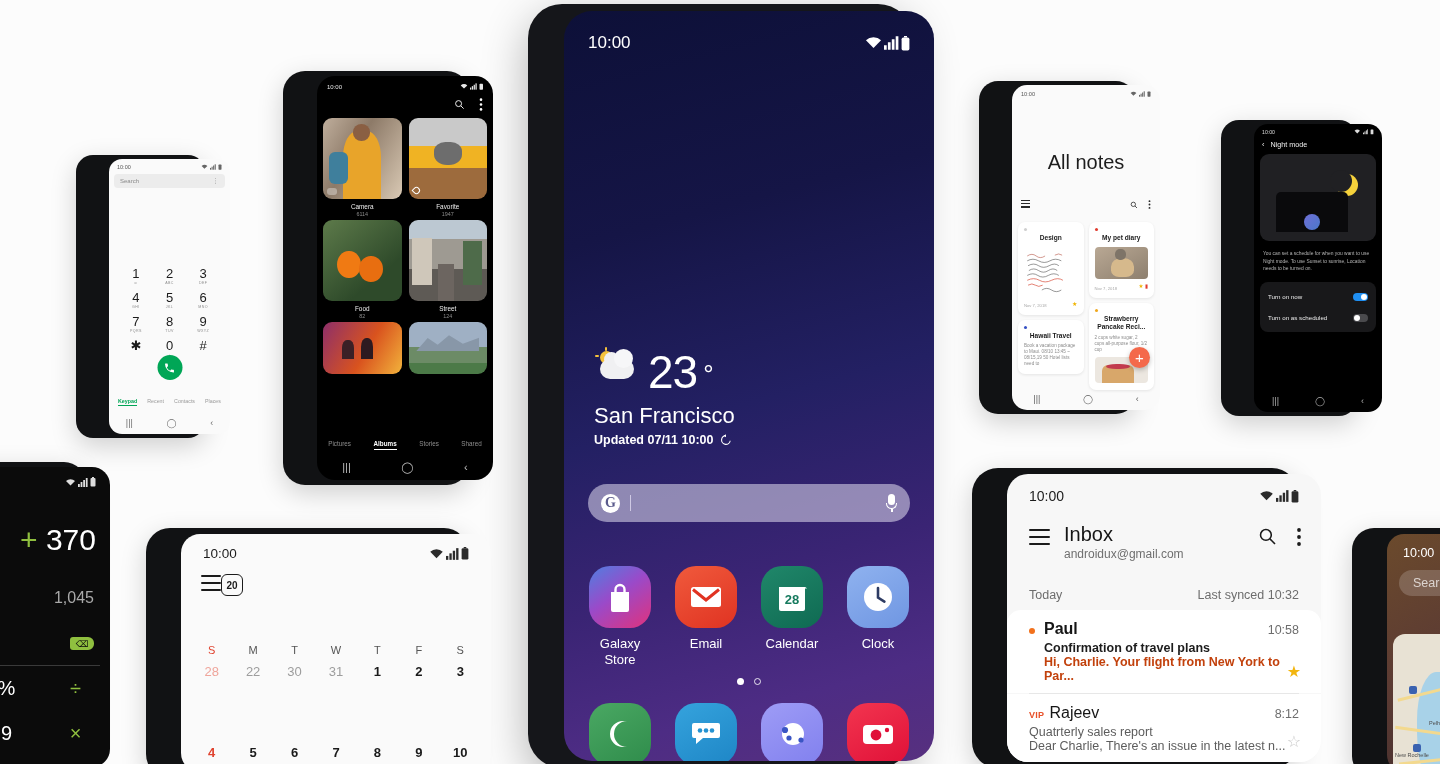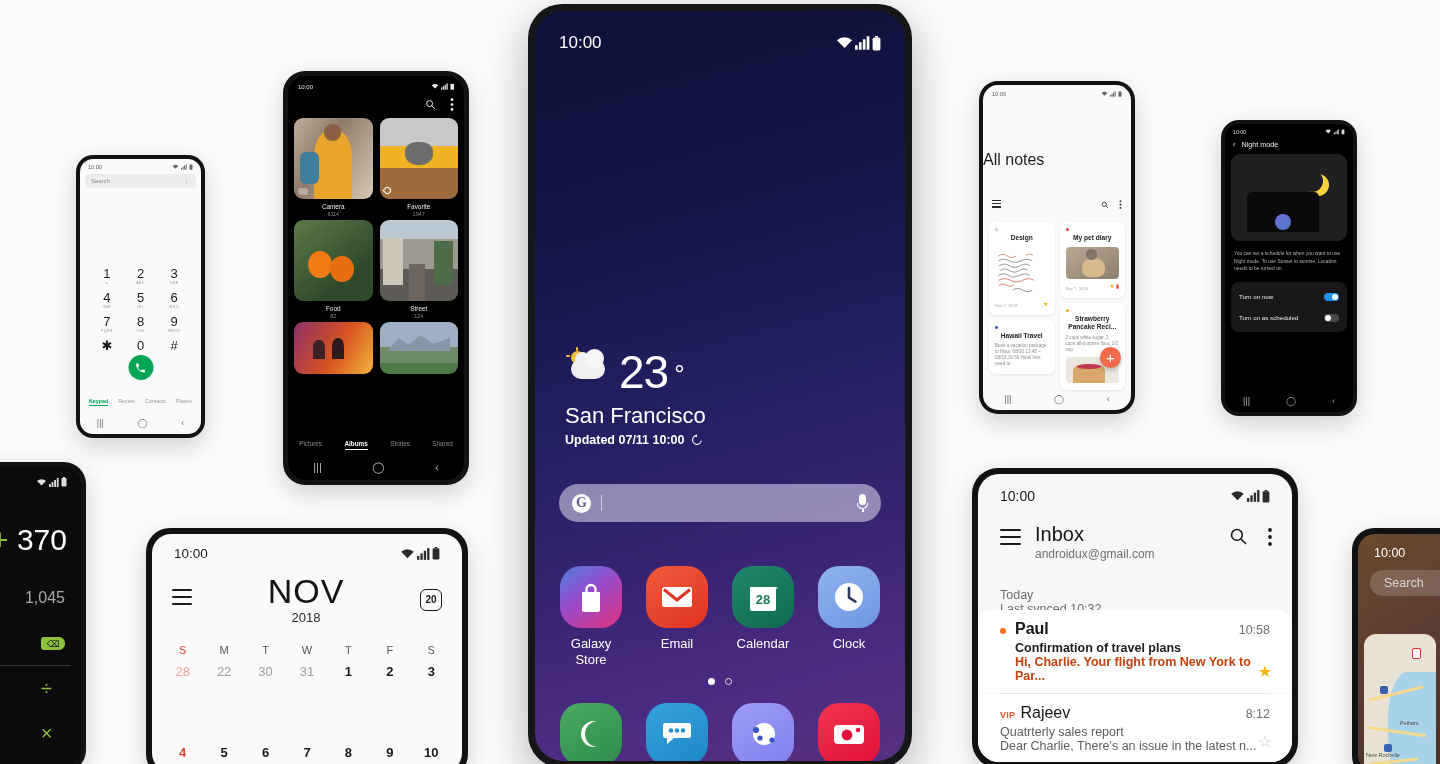--- a/index.html
+++ b/index.html
@@ -4,21 +4,21 @@
 <style>
   * { box-sizing: border-box; margin:0; padding:0; }
   html,body { width:1440px; height:764px; overflow:hidden; background:#fbfbfb; }
   body { font-family:"Liberation Sans", sans-serif; position:relative; }
 
   .stage { position:absolute; inset:0; background:#fcfcfc; }
 
   
   .phone { position:absolute; background:#111214; border-radius:22px;
            box-shadow:0 8px 26px rgba(0,0,0,.18); padding:5px; }
-  .phone .screen { width:100%; height:100%; border-radius:18px; overflow:hidden; position:relative; }
+  .phone .screen { width:100%; height:100%; border-radius:18px; overflow:hidden; position:relative;margin-left:29px; }
 
   .sb { display:flex; align-items:center; justify-content:space-between; }
   .sb .clock { font-weight:400; }
   .sb .icons { display:flex; align-items:center; gap:2px; }
 
   .navbar { position:absolute; left:0; right:0; bottom:0; display:flex;
             align-items:center; justify-content:space-around; }
   .navbar span { opacity:.85; }
 
   
@@ -95,21 +95,21 @@
   .gl-cell .cnt { text-align:center; color:#8b8b8b; font-size:5.4px; margin-top:1px; }
   .gl-tabs { position:absolute; left:0; right:0; bottom:30px; display:flex; justify-content:space-around;
              font-size:6.3px; color:#8e8e8e; }
   .gl-tabs .on { color:#fff; font-weight:700; }
   .gl-tabs .on:after { content:""; display:block; height:1px; background:#fff; margin-top:2px; }
 
   
   #phone-notes { left:979px; top:81px; width:156px; height:333px; border-radius:19px; padding:4px; }
   #phone-notes .screen { background:#fafafa; border-radius:15px; }
   .nt-sb { position:absolute; top:6px; left:9px; right:9px; font-size:5.6px; color:#555; }
-  .nt-title { position:absolute; top:66px; left:0; right:0; text-align:left; font-size:16px;
+  .nt-title { position:absolute; top:66px; left:0; right:0; text-align:center; font-size:20px;
               color:#1d1d1d; font-weight:400; }
   .nt-act { position:absolute; top:115px; left:9px; right:9px; display:flex; align-items:center;
             justify-content:space-between; color:#2a2a2a; }
   .nt-grid { position:absolute; top:137px; left:6px; right:6px; display:grid; grid-template-columns:1fr 1fr;
              column-gap:5px; }
   .ncard { background:#fff; border-radius:7px; padding:6px 6px 7px; margin-bottom:5px;
            box-shadow:0 1px 3px rgba(0,0,0,.09); }
   .ncard .dot { width:3.2px; height:3.2px; border-radius:50%; display:block; margin-bottom:3px; }
   .ncard .h { font-size:6.6px; font-weight:700; color:#1b1b1b; text-align:center; line-height:8.5px; }
   .ncard .b { font-size:4.6px; color:#8d8d8d; line-height:6px; margin-top:3px; }
@@ -150,21 +150,21 @@
   #phone-email { left:972px; top:468px; width:326px; height:300px; border-radius:26px; padding:6px; }
   #phone-email .screen { background:#f7f7f7; border-radius:21px; }
   .em-sb { position:absolute; top:14px; left:22px; right:22px; font-size:14px; color:#1c1c1c; }
   .em-hdr { position:absolute; top:49px; left:22px; right:20px; display:flex; align-items:flex-start; }
   .em-burger { margin-top:6px; margin-right:14px; }
   .em-burger i { display:block; width:21px; height:2px; background:#1b1b1b; margin-bottom:5px; border-radius:1px; }
   .em-hdr .ttl { font-size:20px; color:#151515; line-height:22px; }
   .em-hdr .sub { font-size:12px; color:#6f6f6f; margin-top:2px; }
   .em-hdr .acts { margin-left:auto; display:flex; gap:20px; align-items:center; margin-top:4px; }
   .em-meta { position:absolute; top:114px; left:22px; right:22px; display:flex; justify-content:space-between;
-             font-size:12.5px; color:#6d6d6d;flex-direction:column; }
+             font-size:12.5px; color:#6d6d6d; }
   .em-list { position:absolute; top:136px; left:0; right:0; }
   .em-item { background:#fff; padding:10px 22px 10px 22px; position:relative; }
   .em-item.sel { border-radius:14px 14px 0 0; }
   .em-item .r1 { display:flex; align-items:baseline; }
   .em-item .nm { font-size:16px; color:#161616; font-weight:700; }
   .em-item .nm.reg { font-weight:400; }
   .em-item .tm { margin-left:auto; font-size:12.5px; color:#6d6d6d; }
   .em-item .sj { font-size:12.5px; color:#1c1c1c; font-weight:700; margin-top:3px; }
   .em-item .sj.reg { font-weight:400; color:#5d5d5d; }
   .em-item .pv { font-size:12.5px; color:#c2410c; font-weight:700; }
@@ -774,24 +774,20 @@
               <rect x="2" y="0" width="2" height="1" fill="#2b2b2b"></rect>
             </svg>
         </span>
       </div>
       <div class="cl-hdr">
         <span class="cl-burger">
             <i></i>
             <i></i>
             <i></i>
           </span>
-        <span class="cl-month">
-          <span class="m">NOV</span>
-          <span class="y" style="display:block">2018</span>
-        </span>
         <span class="cl-today">20</span>
       </div>
       <div class="cl-grid">
         <div class="cl-rowhdr">
           <span class="sun" style="color:#e0432f">S</span>
           <span>M</span>
           <span>T</span>
           <span>W</span>
           <span>T</span>
           <span>F</span>

